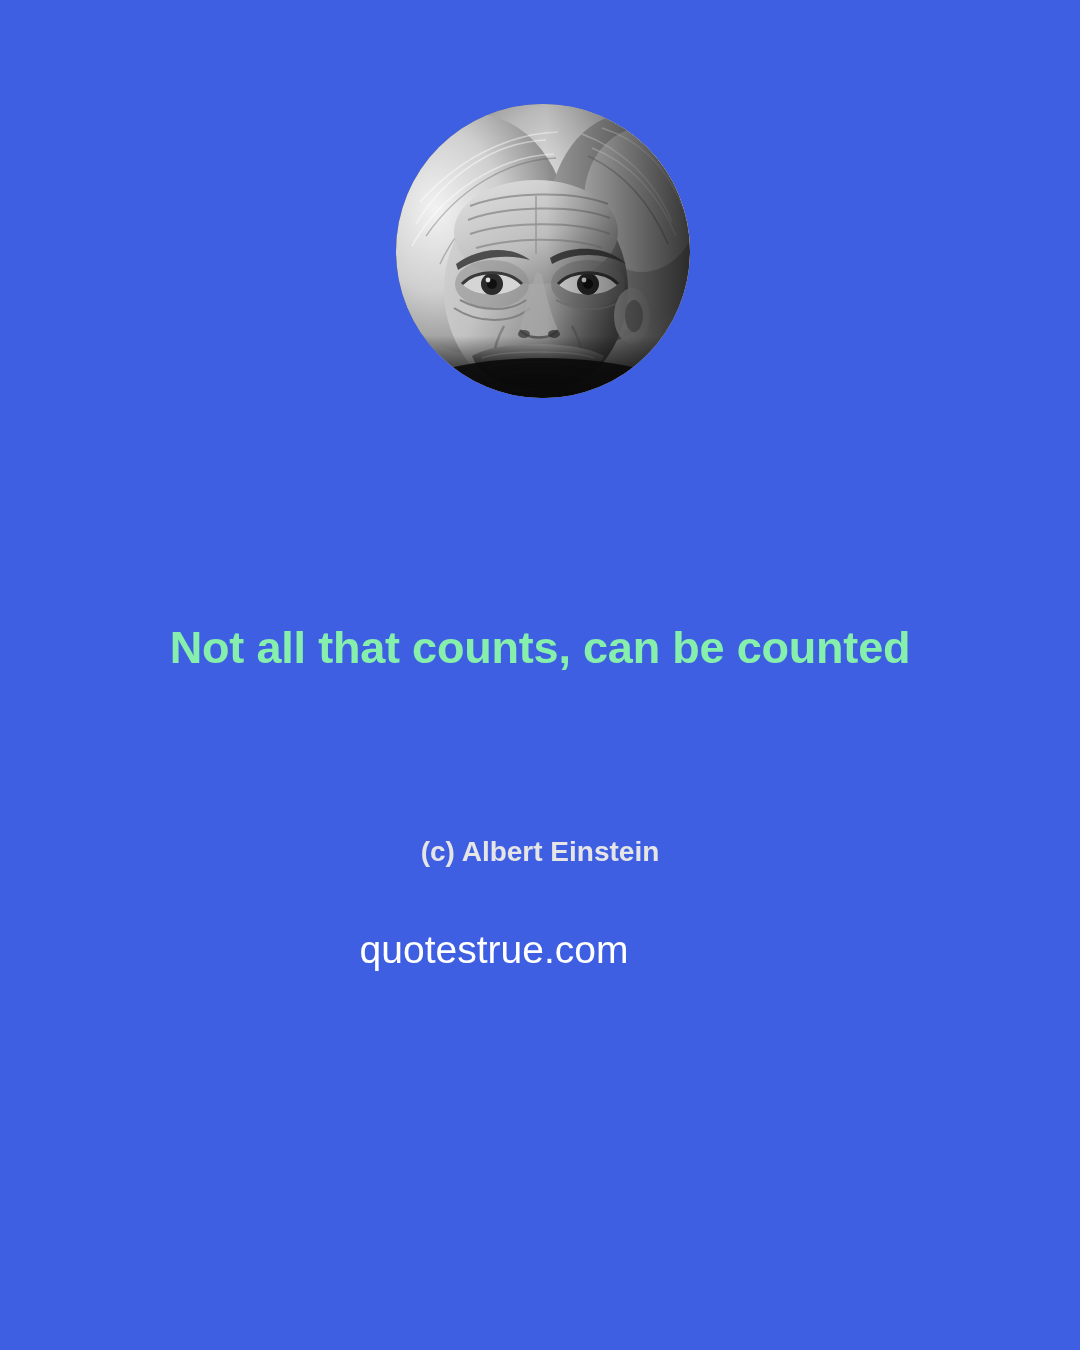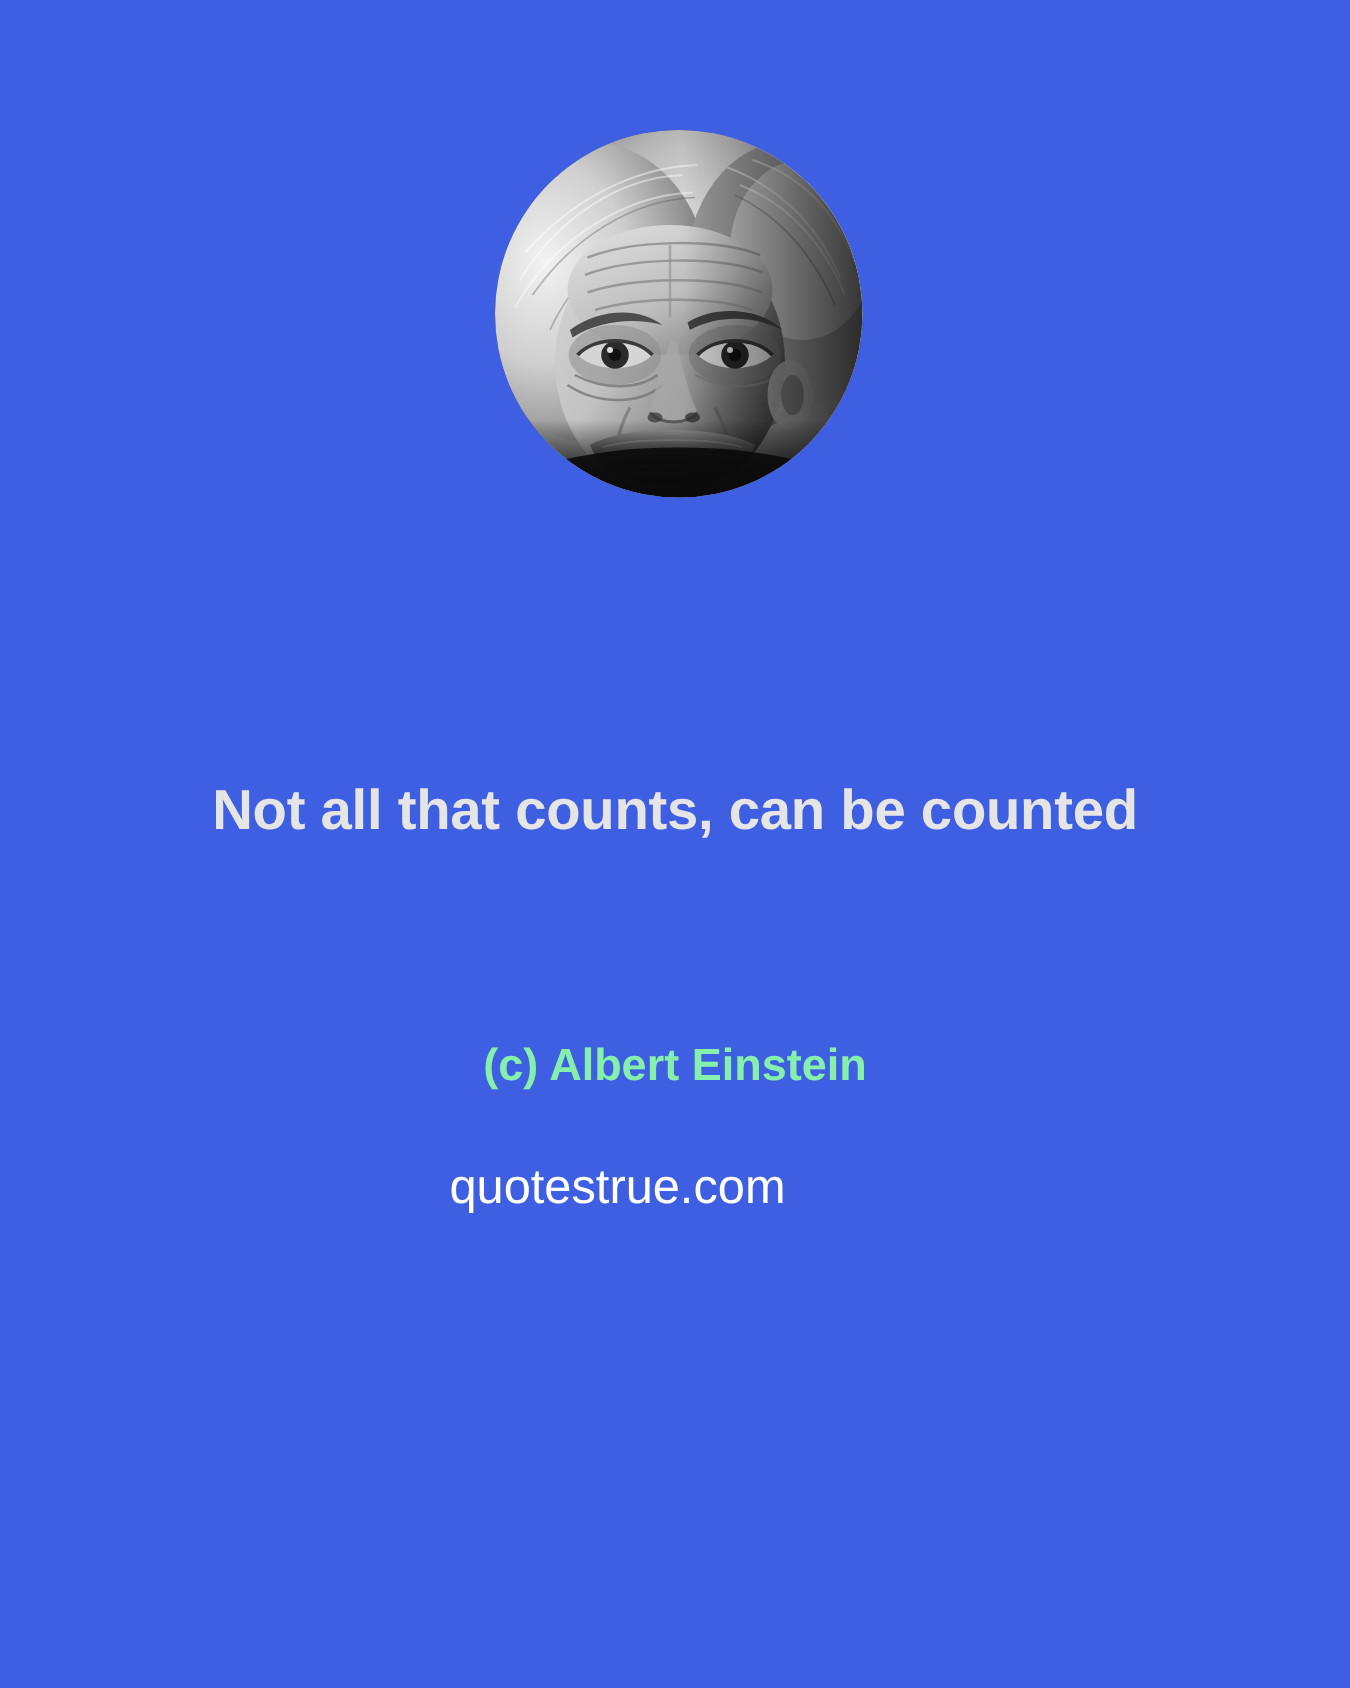--- a/index.html
+++ b/index.html
@@ -44,41 +44,41 @@
     height: 294px;
   }
 
   
   .quote-text {
     position: absolute;
     left: 0;
     top: 619px;
     width: 1080px;
     text-align: center;
-    color: #e5e5e5;
+    color: #86efac;
     font-family: "Liberation Sans", sans-serif;
     font-size: 45px;
     font-weight: bold;
     line-height: 58px;
     letter-spacing: -0.2px;
     padding: 0 60px;
     box-sizing: border-box;
     white-space: pre-wrap;
   }
 
   
   .author-text {
     position: absolute;
     left: 0;
     top: 826px;
     width: 1080px;
     text-align: center;
-    color: #86efac;
-    font-family: "Liberation Sans", sans-serif;
-    font-size: 36px;
+    color: #e5e5e5;
+    font-family: "Liberation Sans", sans-serif;
+    font-size: 28px;
     font-weight: bold;
     line-height: 52px;
     letter-spacing: 0px;
   }
 
   
   .site-text {
     position: absolute;
     left: 0;
     top: 925px;

